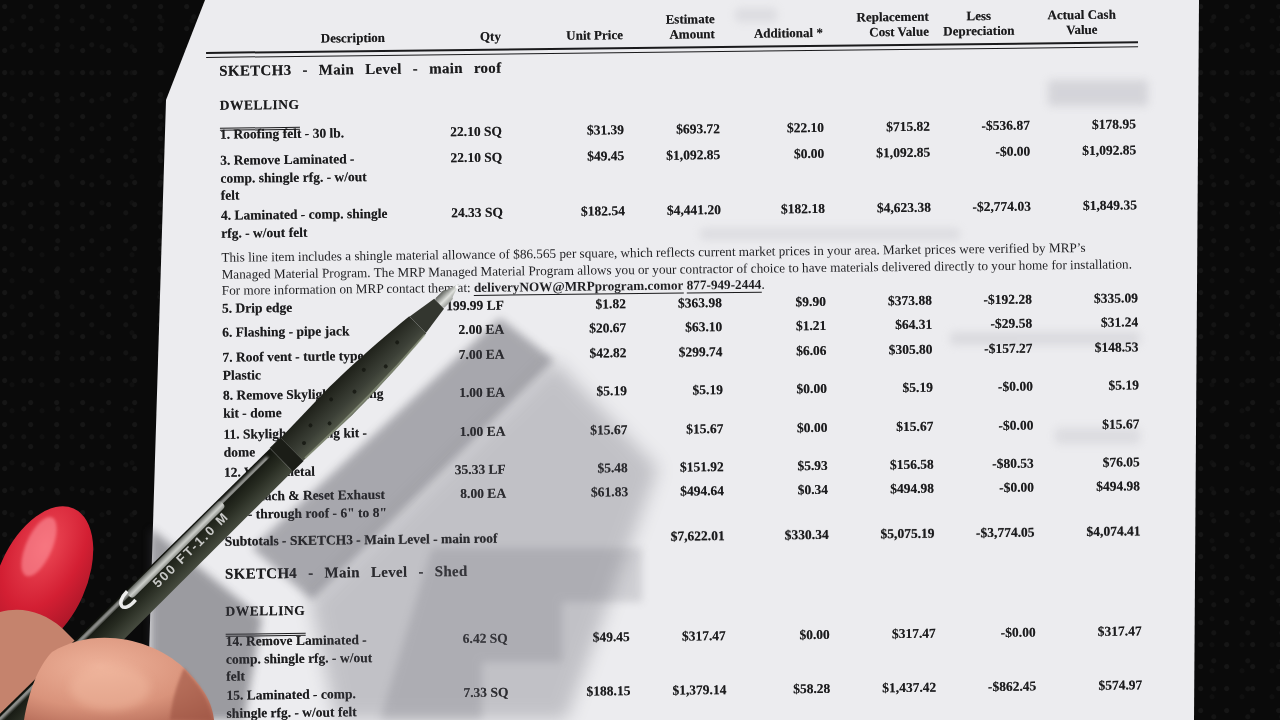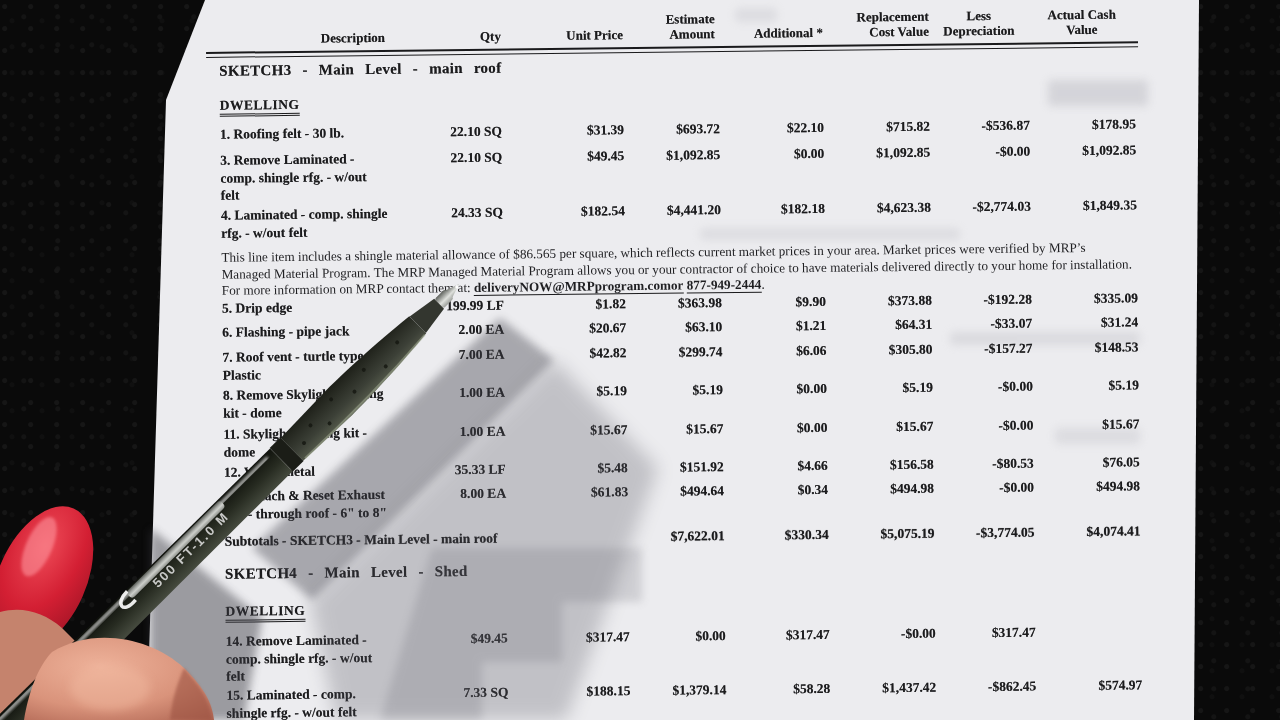--- a/index.html
+++ b/index.html
@@ -37,21 +37,21 @@
     border-top:2px solid #1a1a1c;border-bottom:1.5px solid #1a1a1c;}
   #rows{position:absolute;left:219px;top:0;width:916px;}
   #rows .row{position:absolute;left:0;width:916px;display:grid;
     grid-template-columns:178px 104px 122px 96px 104px 106px 100px 106px;}
   .cell{font-size:13.5px;font-weight:bold;line-height:17.5px;text-shadow:0 0 .5px rgba(0,0,0,.5);}
   .cell.desc{padding-right:10px;}
   .cell.num{text-align:right;}
   .cell.span8{grid-column:1 / -1;}
   .cell.span3{grid-column:1 / span 3;}
   .row.section .cell{font-size:15px;word-spacing:7px;letter-spacing:.3px;}
-  .row.subheading .cell span{border-bottom:3.5px double #1b1b1d;padding-bottom:1px;letter-spacing:.5px;}
+  .row.subheading .cell span{border-bottom:3.5px double #1b1b1d;padding-bottom:15px;letter-spacing:.5px;}
   .row.note .cell{font-weight:normal;font-size:13.2px;line-height:16.5px;text-shadow:none;color:#1f1f22;}
   .row.note .ul{font-weight:bold;border-bottom:1.5px solid #1b1b1d;}
   .row.subtotal .cell{text-shadow:0 0 .7px rgba(0,0,0,.6);}
   
   #rows .row:nth-of-type(1){top:58px}   #rows .row:nth-of-type(2){top:92px}
   #rows .row:nth-of-type(3){top:121px}  #rows .row:nth-of-type(4){top:147px}
   #rows .row:nth-of-type(5){top:202px}  #rows .row:nth-of-type(6){top:245px}
   #rows .row:nth-of-type(7){top:295px}  #rows .row:nth-of-type(8){top:319px}
   #rows .row:nth-of-type(9){top:344px}  #rows .row:nth-of-type(10){top:382px}
   #rows .row:nth-of-type(11){top:421px} #rows .row:nth-of-type(12){top:459px}
@@ -158,21 +158,21 @@
           <div class="cell num">-$192.28</div>
           <div class="cell num">$335.09</div>
         </div>
         <div class="row item">
           <div class="cell desc">6. Flashing - pipe jack</div>
           <div class="cell num">2.00 EA</div>
           <div class="cell num">$20.67</div>
           <div class="cell num">$63.10</div>
           <div class="cell num">$1.21</div>
           <div class="cell num">$64.31</div>
-          <div class="cell num">-$33.07</div>
+          <div class="cell num">-$29.58</div>
           <div class="cell num">$31.24</div>
         </div>
         <div class="row item">
           <div class="cell desc">7. Roof vent - turtle type - Plastic</div>
           <div class="cell num">7.00 EA</div>
           <div class="cell num">$42.82</div>
           <div class="cell num">$299.74</div>
           <div class="cell num">$6.06</div>
           <div class="cell num">$305.80</div>
           <div class="cell num">-$157.27</div>
@@ -196,21 +196,21 @@
           <div class="cell num">$0.00</div>
           <div class="cell num">$15.67</div>
           <div class="cell num">-$0.00</div>
           <div class="cell num">$15.67</div>
         </div>
         <div class="row item">
           <div class="cell desc">12. Valley metal</div>
           <div class="cell num">35.33 LF</div>
           <div class="cell num">$5.48</div>
           <div class="cell num">$151.92</div>
-          <div class="cell num">$4.66</div>
+          <div class="cell num">$5.93</div>
           <div class="cell num">$156.58</div>
           <div class="cell num">-$80.53</div>
           <div class="cell num">$76.05</div>
         </div>
         <div class="row item">
           <div class="cell desc">13. Detach &amp; Reset Exhaust cap - through roof - 6" to 8"</div>
           <div class="cell num">8.00 EA</div>
           <div class="cell num">$61.83</div>
           <div class="cell num">$494.64</div>
           <div class="cell num">$0.34</div>
@@ -227,20 +227,21 @@
           <div class="cell num">$4,074.41</div>
         </div>
         <div class="row section">
           <div class="cell span8">SKETCH4 - Main Level - Shed</div>
         </div>
         <div class="row subheading">
           <div class="cell span8"><span>DWELLING</span></div>
         </div>
         <div class="row item">
           <div class="cell desc">14. Remove Laminated - comp. shingle rfg. - w/out felt</div>
+          <div class="cell num">6.42 SQ</div>
           <div class="cell num">$49.45</div>
           <div class="cell num">$317.47</div>
           <div class="cell num">$0.00</div>
           <div class="cell num">$317.47</div>
           <div class="cell num">-$0.00</div>
           <div class="cell num">$317.47</div>
         </div>
         <div class="row item">
           <div class="cell desc">15. Laminated - comp. shingle rfg. - w/out felt</div>
           <div class="cell num">7.33 SQ</div>

